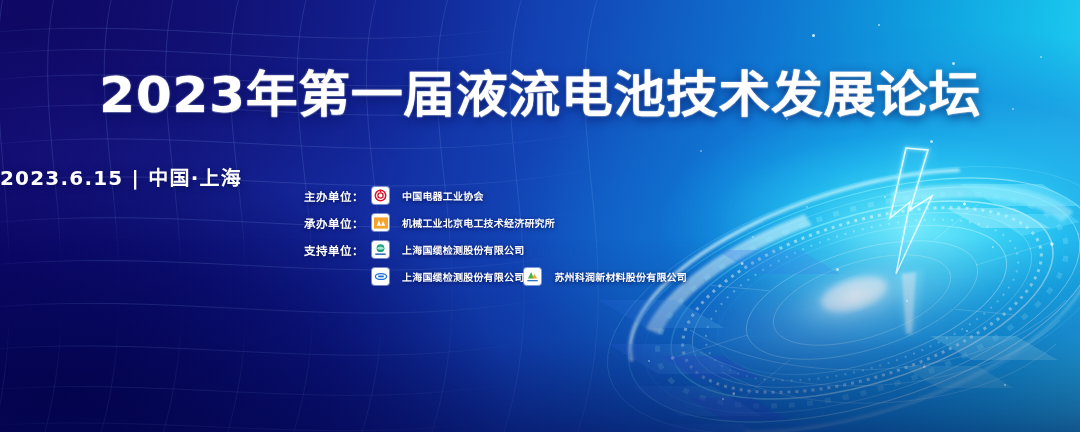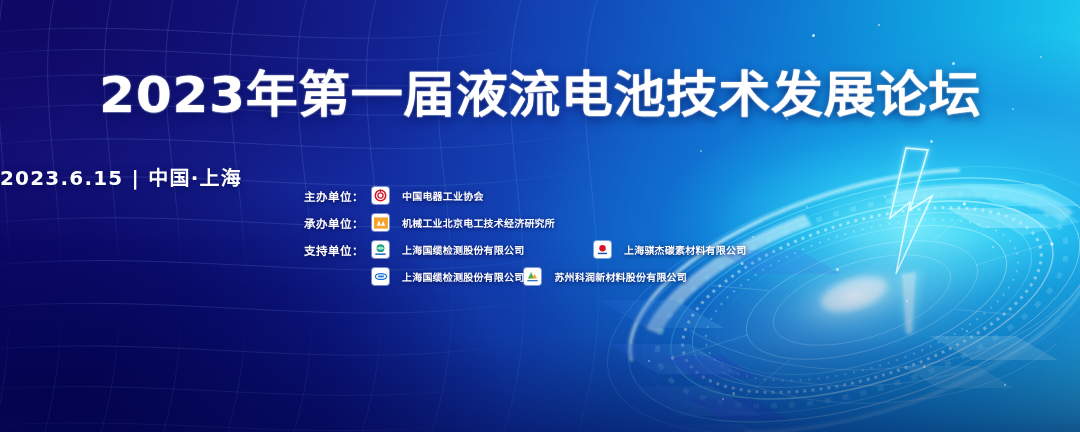--- a/index.html
+++ b/index.html
@@ -378,30 +378,20 @@
           <div class="org-entry col-a">
             <span class="logo">
               <svg width="13" height="13" viewBox="0 0 20 20">
                 <circle cx="10" cy="8" r="6" fill="#1fa07a"></circle>
                 <path d="M4,8 Q10,3 16,8 Q10,13 4,8 Z" fill="#9fe8cf"></path>
                 <rect x="2" y="16" width="16" height="2.4" fill="#2b6fbf"></rect>
               </svg>
             </span>
             <span class="org-name">上海国缆检测股份有限公司</span>
           </div>
-          <div class="org-entry col-b">
-            <span class="logo">
-              <svg width="13" height="13" viewBox="0 0 20 20">
-                <rect x="0" y="0" width="20" height="20" fill="#ffffff"></rect>
-                <circle cx="10" cy="8" r="5" fill="#d6142a"></circle>
-                <rect x="3" y="15" width="14" height="2.2" fill="#1b4db5"></rect>
-              </svg>
-            </span>
-            <span class="org-name">上海骐杰碳素材料有限公司</span>
-          </div>
         </div>
         <div class="org-row">
           <div class="org-label blank"></div>
           <div class="org-entry col-b">
             <span class="logo">
               <svg width="14" height="11" viewBox="0 0 20 14">
                 <rect x="0" y="0" width="20" height="14" fill="#ffffff"></rect>
                 <ellipse cx="10" cy="7" rx="8" ry="4.2" fill="none" stroke="#1b6fd6" stroke-width="1.8"></ellipse>
                 <rect x="6" y="5.6" width="8" height="2.6" fill="#1b6fd6"></rect>
               </svg>

